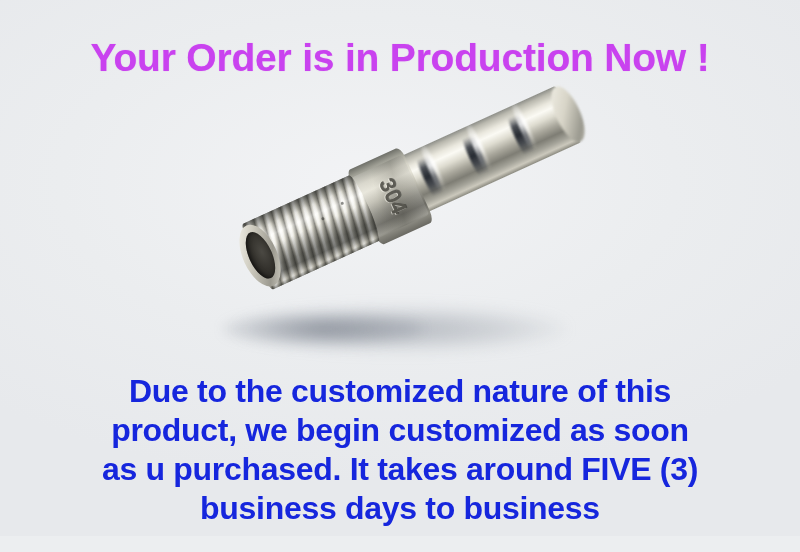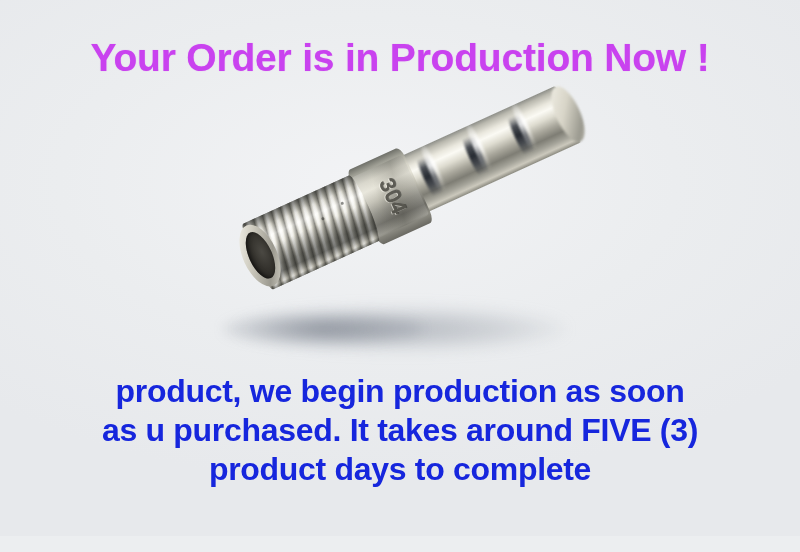--- a/index.html
+++ b/index.html
@@ -323,18 +323,19 @@
       <div class="thread-grooves"></div>
       <div class="thread-shade"></div>
       <div class="bore-outer"></div>
       <div class="bore-inner"></div>
       <div class="speck" style="left:96px; top:36px;"></div>
       <div class="speck" style="left:120px; top:30px;"></div>
     </div>
   </div>
 
   <div id="body-copy">
-    <span class="line">product, we begin production as soon</span>
+    <span class="line">Due to the customized nature of this</span>
+    <span class="line">product, we begin customized as soon</span>
     <span class="line">as u purchased. It takes around FIVE (3)</span>
-    <span class="line">product days to complete</span>
+    <span class="line">business days to business</span>
   </div>
 
 </div>
 
 </body></html>

